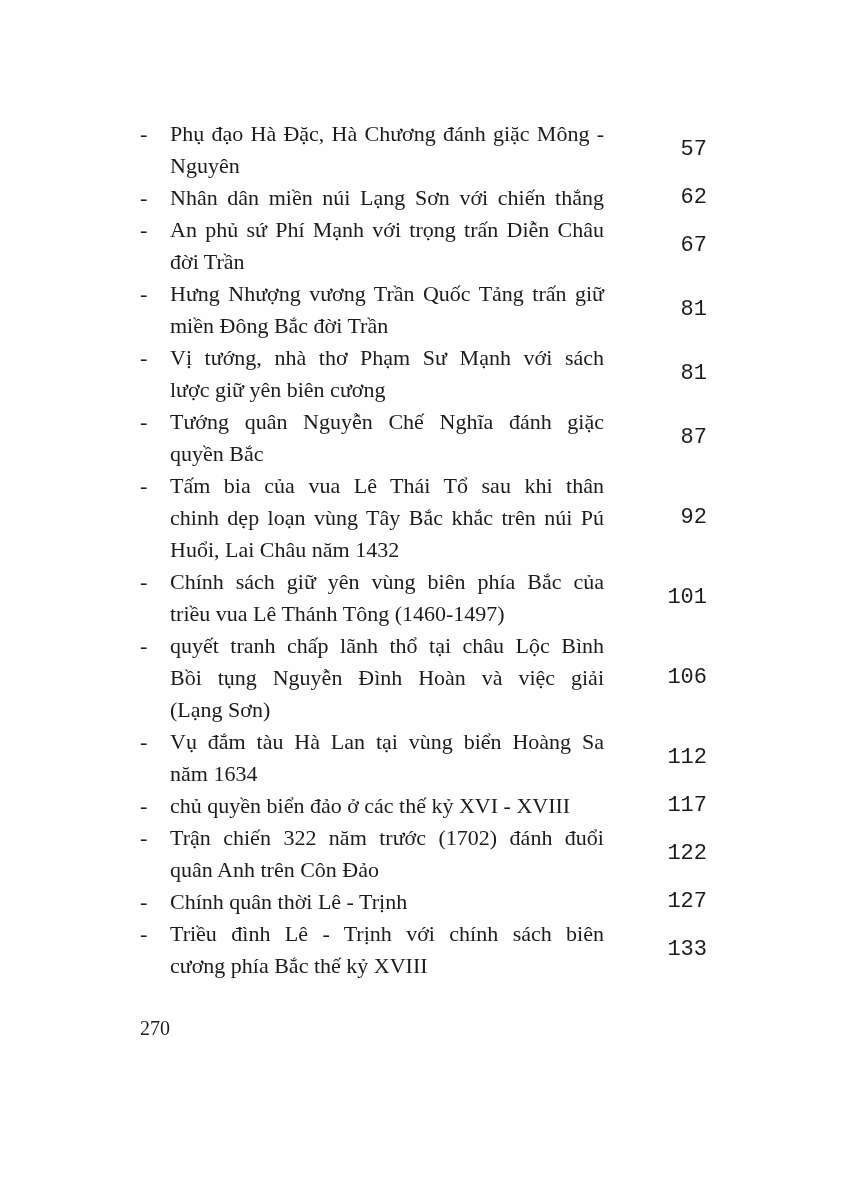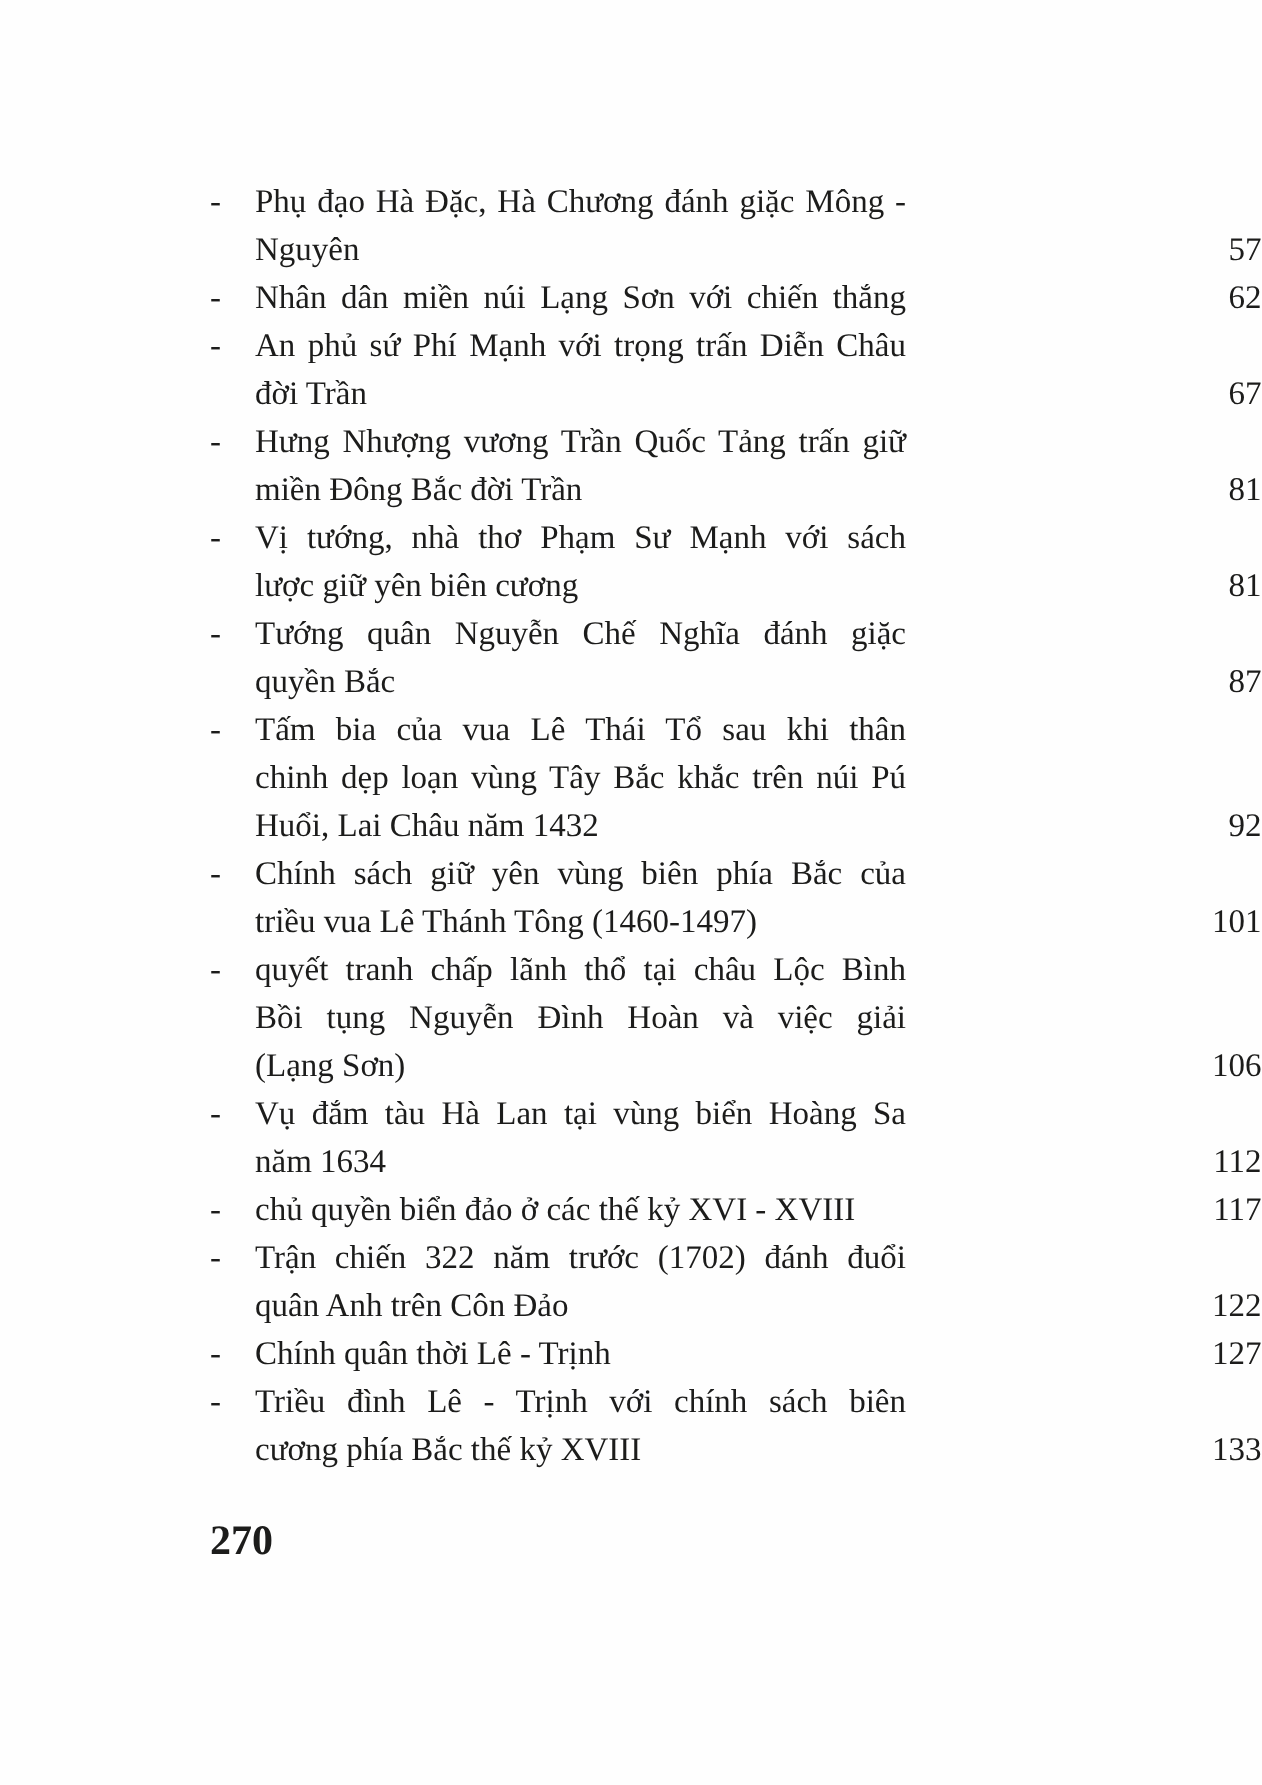--- a/index.html
+++ b/index.html
@@ -39,28 +39,29 @@
     text-align-last: justify;
     white-space: nowrap;
   }
   .text-cell .line.last {
     text-align: right;
     text-align-last: left;
   }
   .num-cell {
     flex: 1 1 auto;
     display: flex;
-    align-items: flex-end;
+    align-items: center;
     justify-content: flex-end;
+    padding-right: 134px;
+    font-family: Liberation Mono, monospace;
   }
   .footer-page-num {
     margin-top: 30px;
-    font-size: 28px;
+    font-size: 20px;
     line-height: 32px;
-    font-weight: bold;
   }
 </style>
 </head>
 <body>
 
 <div class="page">
   <div class="toc-list">
 
   <div class="entry">
         <div class="dash-cell">-</div>

